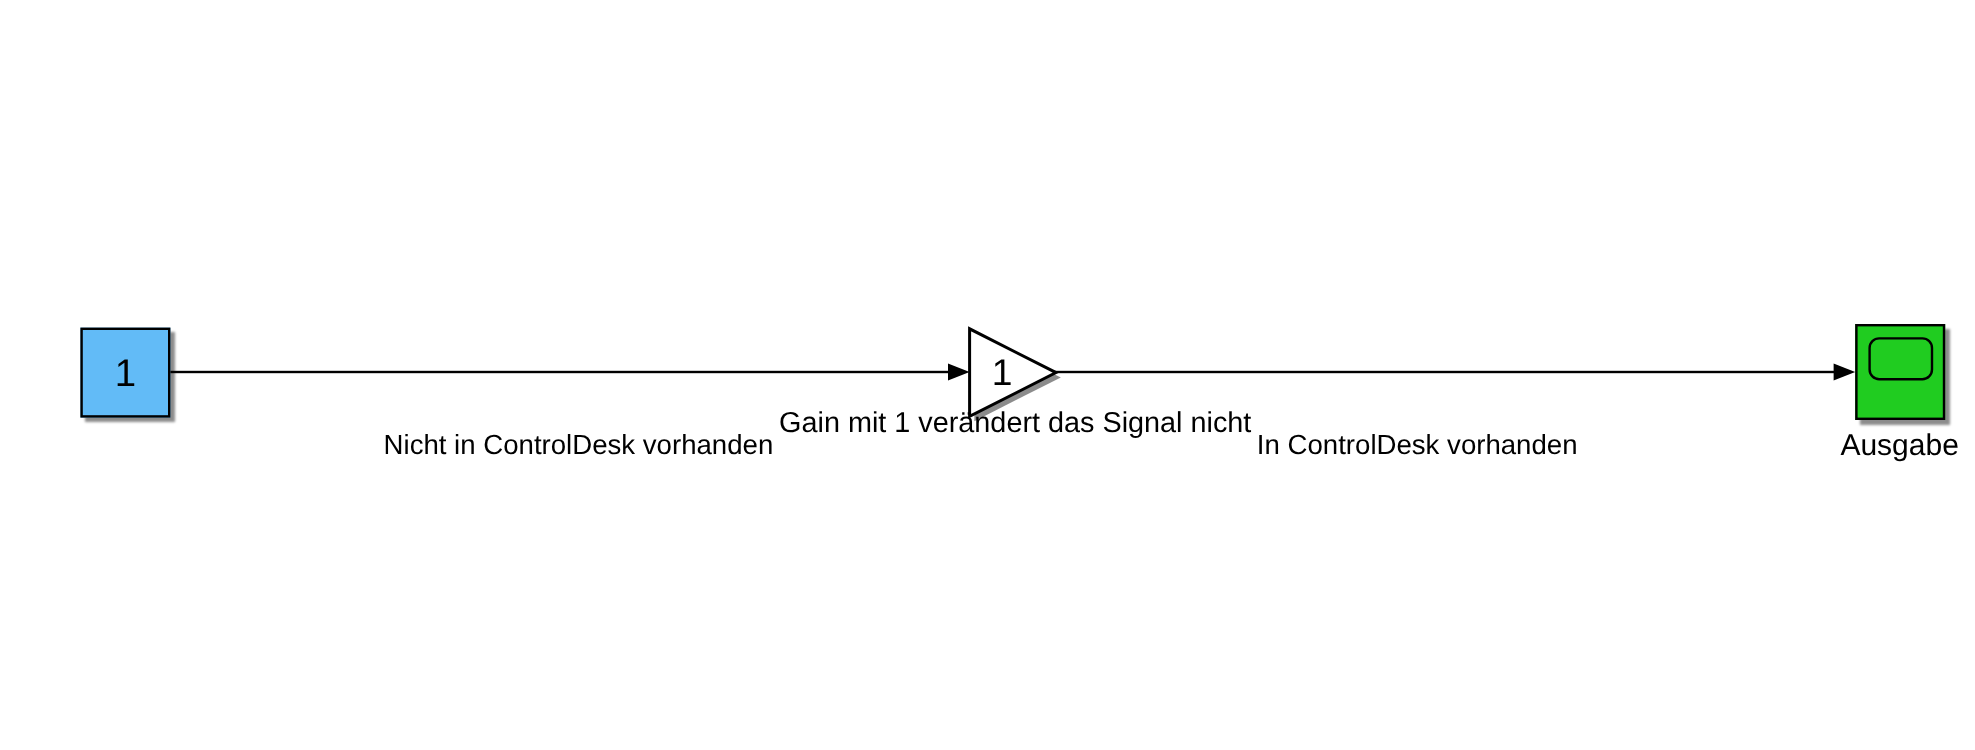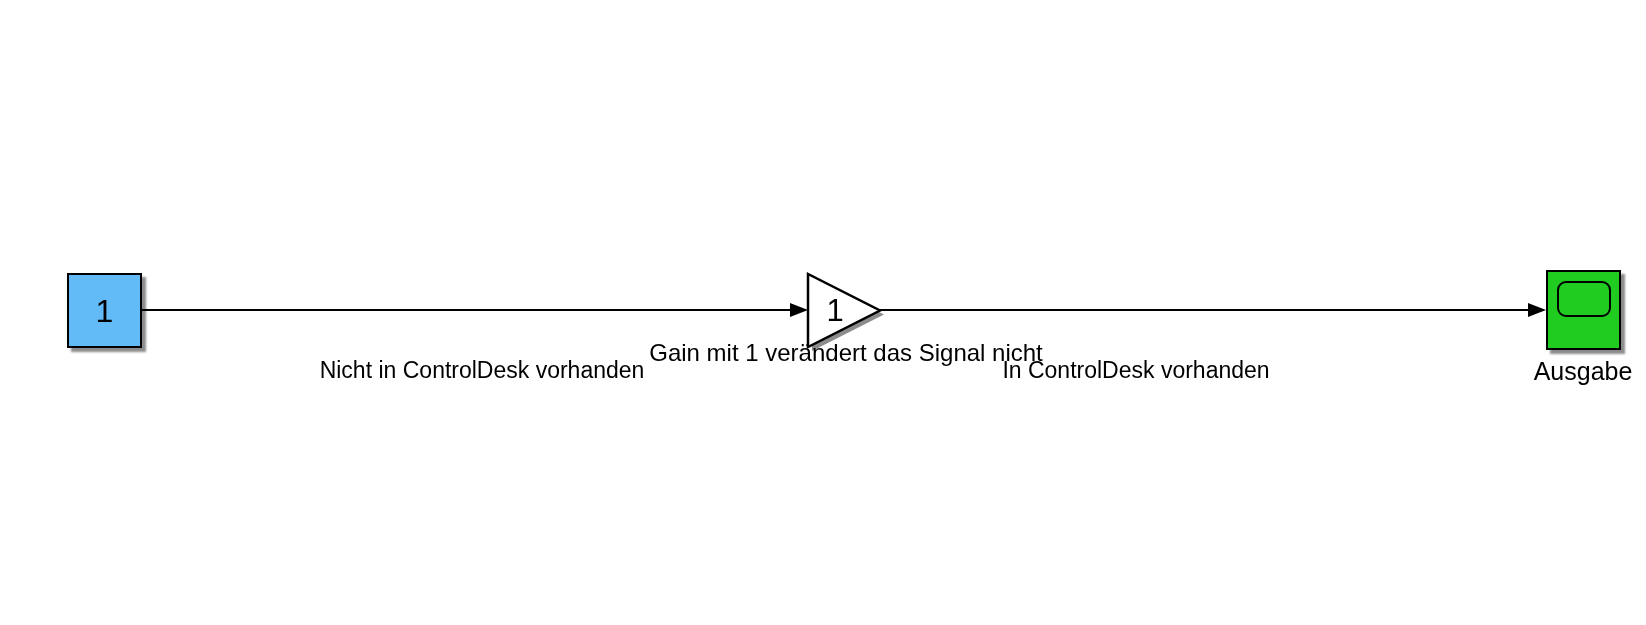--- a/index.html
+++ b/index.html
@@ -99,21 +99,21 @@
   .signal-label {
     position: absolute;
     transform: translateX(-50%);
     top: 313px;
     font-size: 23px;
     line-height: 1.15;
     white-space: nowrap;
     margin-top: 44px;
   }
   #signal-label-1 { left: 482px; }
-  #signal-label-2 { left: 1136px; }
+  #signal-label-2 { left: 1181px; }
 </style>
 </head>
 <body>
 
 <div id="canvas">
 
   <div id="constant-block" class="block" style="background-color: rgb(98, 187, 247);">
     <span class="block-value">1</span>
   </div>
 

